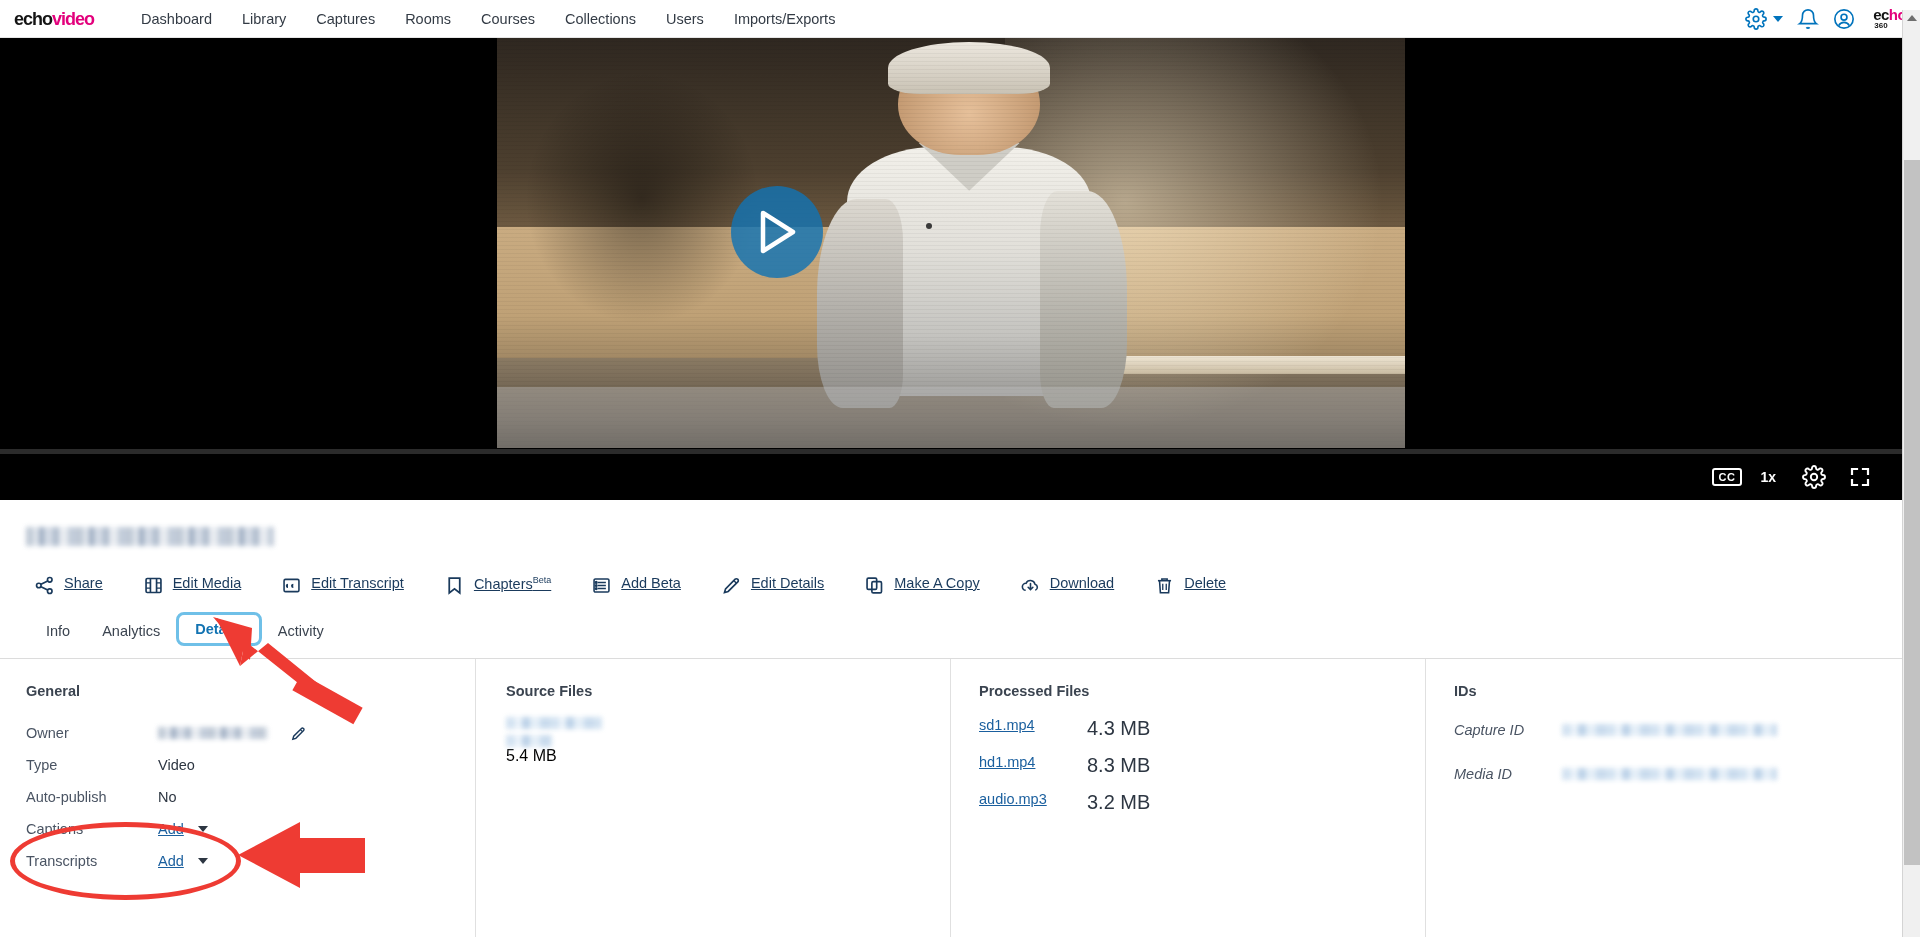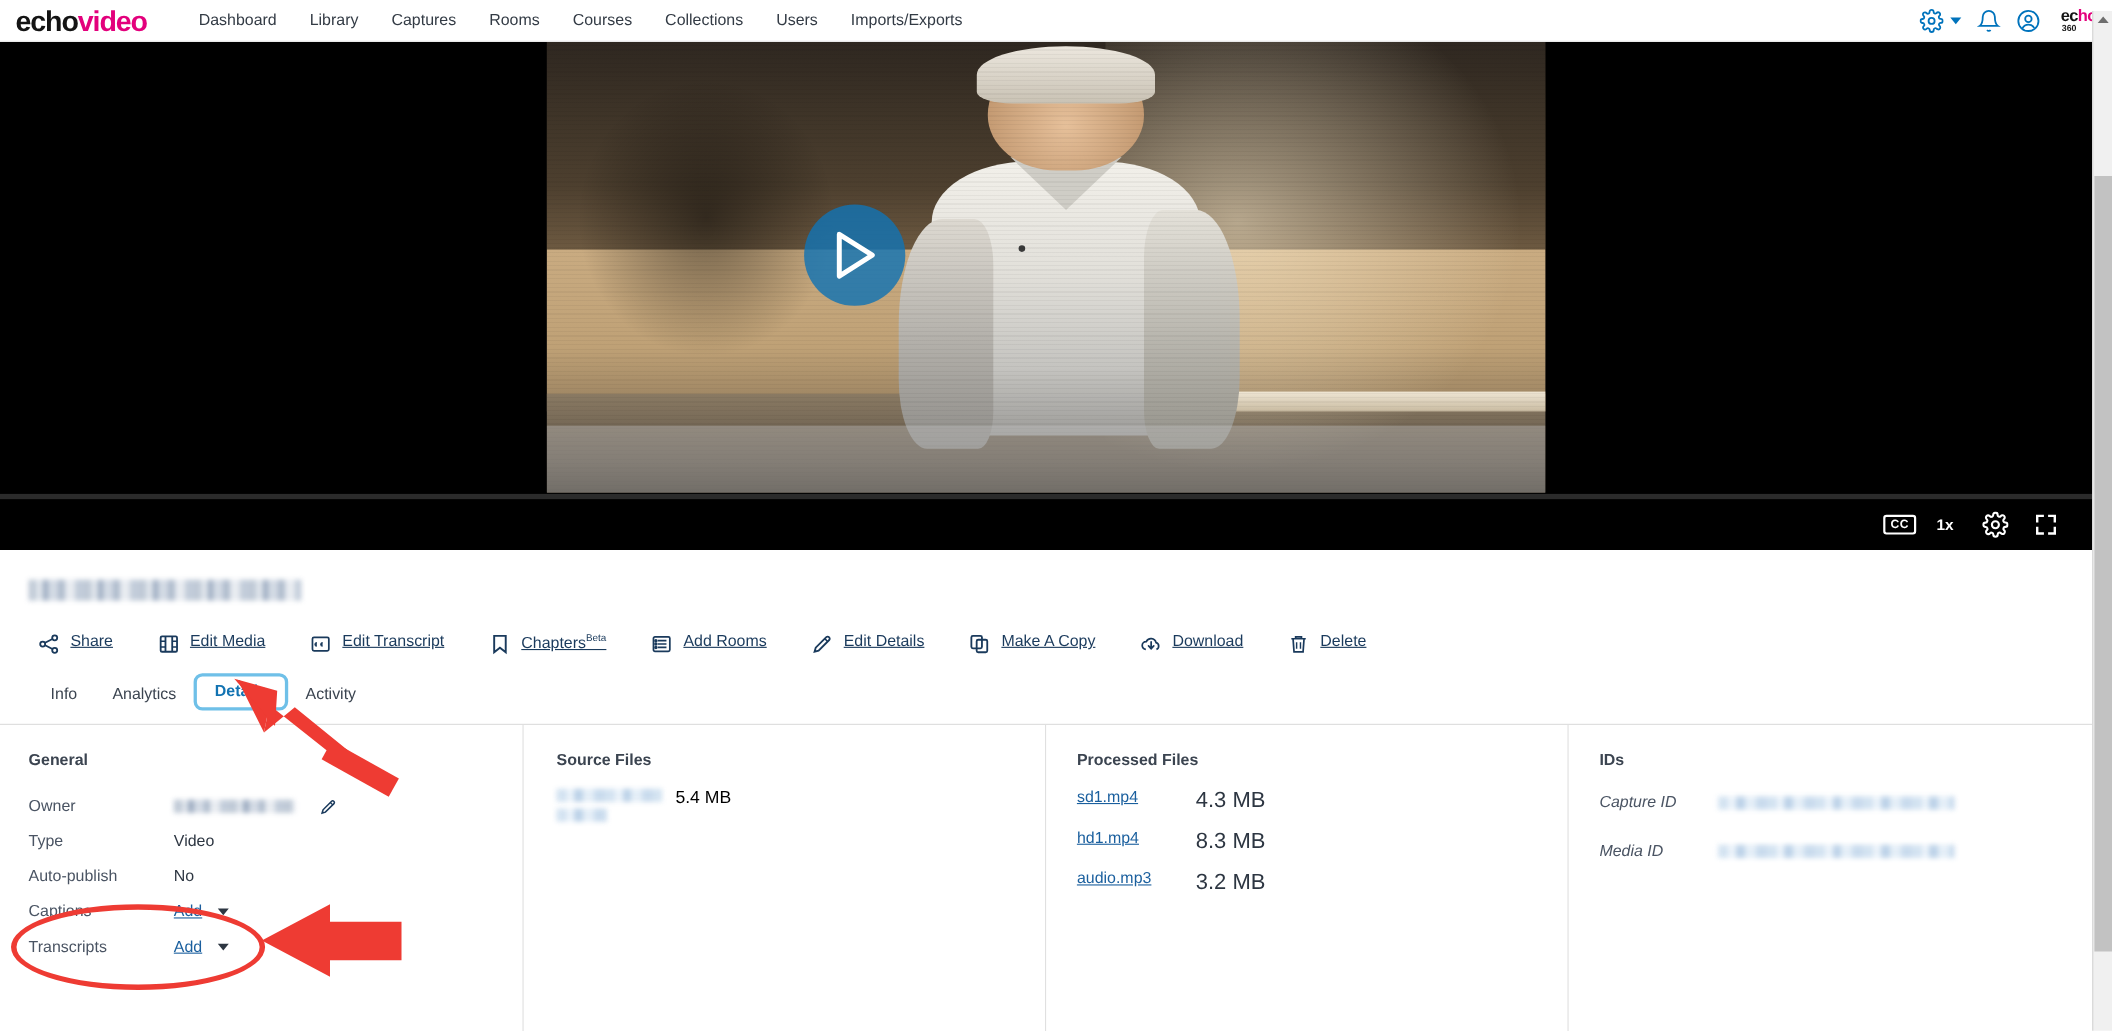--- a/index.html
+++ b/index.html
@@ -13,21 +13,21 @@
   
   .topnav {
     position: absolute; top: 0; left: 0;
     width: 1920px; height: 38px;
     background: #ffffff;
     display: flex; align-items: center;
     border-bottom: 1px solid #e6e6e6;
     z-index: 40;
   }
   .brand {
-    font-size: 26px; font-weight: bold;
+    font-size: 18px; font-weight: bold;
     letter-spacing: -1px;
     margin-left: 14px; margin-right: 32px;
     line-height: 1;
     white-space: nowrap;
   }
   .brand .echo { color: #141414; }
   .brand .video { color: #e3007c; }
   .navlinks { display: flex; align-items: center; gap: 0px; }
   .navlink {
     font-size: 14.5px; color: #333b45;
@@ -255,21 +255,21 @@
   }
   .caret-sm {
     width: 0; height: 0; cursor: pointer; margin-left: 6px;
     border-left: 5px solid transparent;
     border-right: 5px solid transparent;
     border-top: 6px solid #2d3642;
   }
   .filerow { display: flex; align-items: flex-start; height: 26px; margin-bottom: 0; }
   .filerow .fname { width: 108px; font-size: 14.5px; }
   .filerow .fsize { font-size: 20px; color: #2d3642; margin-left: 0; }
-  .srcfile { display: flex; align-items: flex-start; }
+  .srcfile { display: flex; align-items: flex-start; flex-direction: column; }
   .srcfile .stack { width: 108px; }
   .srcfile .stack .blur { display: block; height: 12px; }
   .srcfile .stack .b1 { width: 96px; }
   .srcfile .stack .b2 { width: 46px; margin-top: 6px; }
   .idrow { display: flex; align-items: center; height: 26px; }
   .idrow .k { width: 108px; font-size: 14.5px; color: #4a5463; font-style: italic; }
   .idrow .blur { width: 215px; height: 12px; }
   .processed .filerow { height: 26px; margin-bottom: 11px; }
 
   
@@ -432,21 +432,21 @@
     </div>
 
     <div class="action">
       <svg class="aico" viewBox="0 0 24 24" fill="none" stroke="currentColor" stroke-width="1.8">
         <rect x="3.5" y="4.5" width="17" height="15" rx="1.5"></rect>
         <path d="M8 8.5 h9 M8 12 h9 M8 15.5 h9" stroke-width="1.7"></path>
         <circle cx="6" cy="8.5" r=".9" fill="currentColor"></circle>
           <circle cx="6" cy="12" r=".9" fill="currentColor"></circle>
           <circle cx="6" cy="15.5" r=".9" fill="currentColor"></circle>
       </svg>
-      <span class="alabel">Add Rooms</span>
+      <span class="alabel">Add Beta</span>
     </div>
 
     <div class="action">
       <svg class="aico" viewBox="0 0 24 24" fill="none" stroke="currentColor" stroke-width="1.9">
         <path d="M4 20 l1.2-4.2 L16.2 4.8 a1.9 1.9 0 0 1 2.7 0 l0.3 0.3 a1.9 1.9 0 0 1 0 2.7 L8.2 18.8 z"></path>
         <path d="M14.6 6.4 L17.6 9.4" stroke-width="1.6"></path>
       </svg>
       <span class="alabel">Edit Details</span>
     </div>
 

